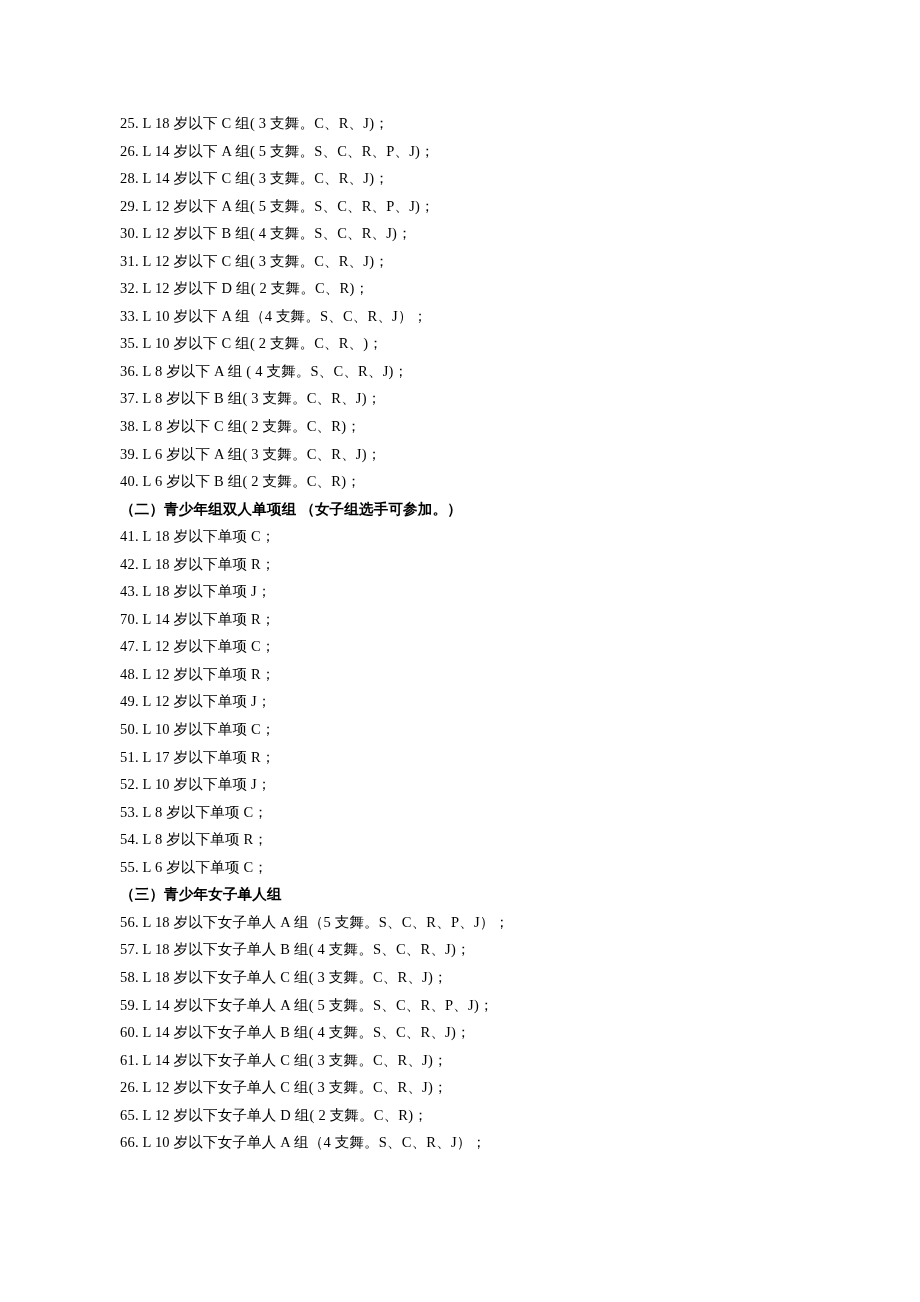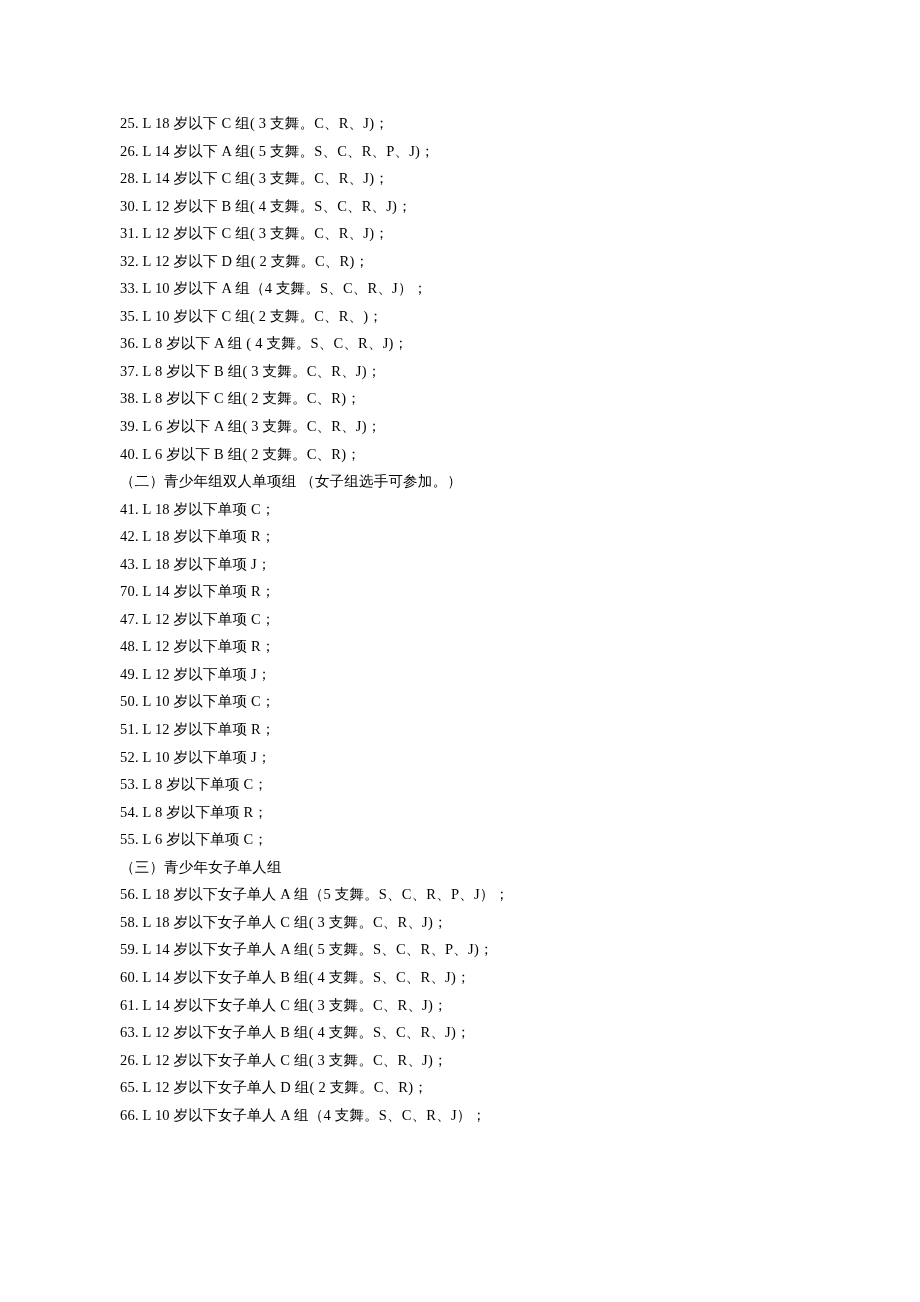--- a/index.html
+++ b/index.html
@@ -14,31 +14,32 @@
       padding: 110px 120px 60px 120px;
       font-size: 14.5px;
       line-height: 1.9;
       color: #000000;
       letter-spacing: 0.2px;
     }
     .item {
       display: block;
     }
     .heading {
-      font-weight: normal;
+      font-weight: bold;
     }
   </style>
 </head>
 <body>
 
 <div>
   <div id="section1">
       <div class="item">25. L 18 岁以下 C 组( 3 支舞。C、R、J)；</div>
       <div class="item">26. L 14 岁以下 A 组( 5 支舞。S、C、R、P、J)；</div>
       <div class="item">28. L 14 岁以下 C 组( 3 支舞。C、R、J)；</div>
+      <div class="item">29. L 12 岁以下 A 组( 5 支舞。S、C、R、P、J)；</div>
       <div class="item">30. L 12 岁以下 B 组( 4 支舞。S、C、R、J)；</div>
       <div class="item">31. L 12 岁以下 C 组( 3 支舞。C、R、J)；</div>
       <div class="item">32. L 12 岁以下 D 组( 2 支舞。C、R)；</div>
       <div class="item">33. L 10 岁以下 A 组（4 支舞。S、C、R、J）；</div>
       <div class="item">35. L 10 岁以下 C 组( 2 支舞。C、R、)；</div>
       <div class="item">36. L 8 岁以下 A 组  ( 4 支舞。S、C、R、J)；</div>
       <div class="item">37. L 8 岁以下 B 组( 3 支舞。C、R、J)；</div>
       <div class="item">38. L 8 岁以下 C 组( 2 支舞。C、R)；</div>
       <div class="item">39. L 6 岁以下 A 组( 3 支舞。C、R、J)；</div>
       <div class="item">40. L 6 岁以下 B 组( 2 支舞。C、R)；</div>
@@ -46,31 +47,31 @@
   <div class="item heading">（二）青少年组双人单项组   （女子组选手可参加。）</div>
   <div id="section2">
       <div class="item">41. L 18 岁以下单项 C；</div>
       <div class="item">42. L 18 岁以下单项 R；</div>
       <div class="item">43. L 18 岁以下单项 J；</div>
       <div class="item">70. L 14 岁以下单项 R；</div>
       <div class="item">47. L 12 岁以下单项 C；</div>
       <div class="item">48. L 12 岁以下单项 R；</div>
       <div class="item">49. L 12 岁以下单项 J；</div>
       <div class="item">50. L 10 岁以下单项 C；</div>
-      <div class="item">51. L 12 岁以下单项 R；</div>
+      <div class="item">51. L 17 岁以下单项 R；</div>
       <div class="item">52. L 10 岁以下单项 J；</div>
       <div class="item">53. L  8 岁以下单项 C；</div>
       <div class="item">54. L  8 岁以下单项 R；</div>
       <div class="item">55. L  6 岁以下单项 C；</div>
     </div>
   <div class="item heading">（三）青少年女子单人组</div>
   <div id="section3">
       <div class="item">56. L 18 岁以下女子单人 A 组（5 支舞。S、C、R、P、J）；</div>
+      <div class="item">57. L 18 岁以下女子单人 B 组( 4 支舞。S、C、R、J)；</div>
       <div class="item">58. L 18 岁以下女子单人 C 组( 3 支舞。C、R、J)；</div>
       <div class="item">59. L 14 岁以下女子单人 A 组( 5 支舞。S、C、R、P、J)；</div>
       <div class="item">60. L 14 岁以下女子单人 B 组( 4 支舞。S、C、R、J)；</div>
       <div class="item">61. L 14 岁以下女子单人 C 组( 3 支舞。C、R、J)；</div>
-      <div class="item">63. L 12 岁以下女子单人 B 组( 4 支舞。S、C、R、J)；</div>
       <div class="item">26. L 12 岁以下女子单人 C 组( 3 支舞。C、R、J)；</div>
       <div class="item">65. L 12 岁以下女子单人 D 组( 2 支舞。C、R)；</div>
       <div class="item">66. L 10 岁以下女子单人 A 组（4 支舞。S、C、R、J）；</div>
     </div>
 </div>
 
 </body></html>

